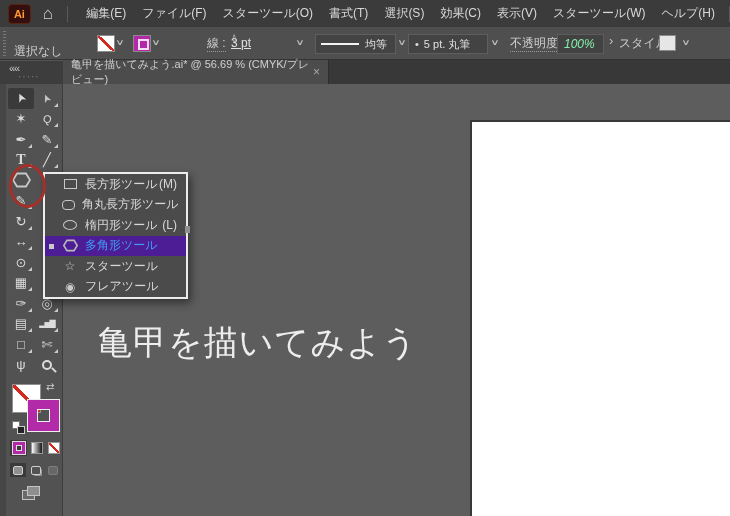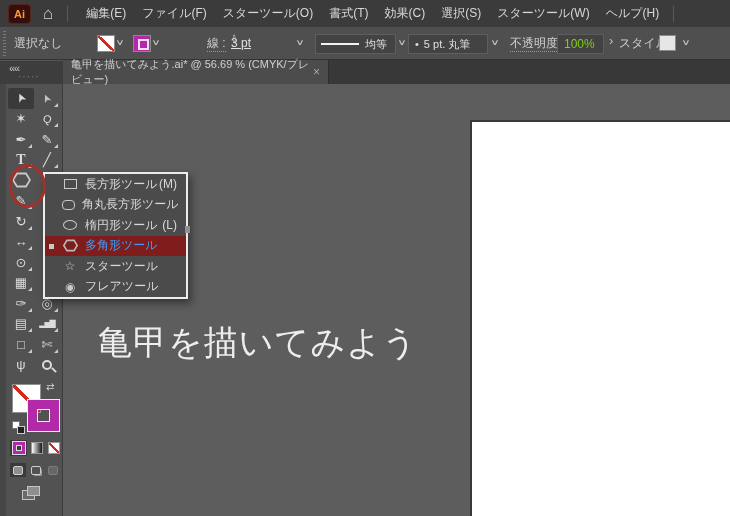--- a/index.html
+++ b/index.html
@@ -13,32 +13,32 @@
   .menubar { position:absolute; left:0; top:0; width:730px; height:27px; background:#3b3b3b; display:flex; align-items:center; }
   .ai-logo { width:23px; height:20px; margin-left:8px; background:#340f0d; border:1px solid #5a2414; border-radius:4px; color:#ff9a2e; font-size:11px; font-weight:bold; display:flex; align-items:center; justify-content:center; }
   .home-ic { margin-left:12px; font-size:17px; color:#d2d2d2; line-height:1; }
   .mb-sep { width:1px; height:16px; background:#5a5a5a; margin:0 10px 0 14px; }
   .mb-item { font-size:12px; color:#d8d8d8; padding:0 8px; line-height:27px; white-space:nowrap; }
   .mb-sep2 { width:1px; height:16px; background:#5a5a5a; margin-left:6px; }
   
   .controlbar { position:absolute; left:0; top:27px; width:730px; height:33px; background:#4f4f4f; border-bottom:1px solid #333; font-size:12px; }
   .cb { position:absolute; }
   .grip-v { left:3px; top:4px; width:3px; height:25px; background:repeating-linear-gradient(#7a7a7a 0 1px, transparent 1px 3px); }
-  .cb-status { left:14px; top:0; line-height:32px; color:#cfcfcf; }
+  .cb-status { left:14px; top:8px; line-height:32px; color:#cfcfcf; }
   .sw-none { left:97px; top:8px; width:18px; height:17px; background:linear-gradient(to top right, #fff 44%, #d22a1e 44%, #d22a1e 56%, #fff 56%); border:1px solid #8a8a8a; }
   .sw-stroke { left:133px; top:8px; width:18px; height:17px; border:1px solid #8a8a8a; position:absolute; }
   .sw-stroke::after { content:""; position:absolute; left:4px; top:3px; width:7px; height:7px; border:2px solid #f2e0f2; }
   .chev { color:#c2c2c2; font-size:8px; top:12px; line-height:1; transform:scaleX(1.6); }
   .cb-label2 { top:8px; line-height:16px; color:#d0d0d0; border-bottom:1px dotted #9a9a9a; }
   .stepper { left:232px; top:7px; display:flex; flex-direction:column; align-items:center; font-size:6px; color:#c2c2c2; line-height:5px; }
   .cb-val { top:0; line-height:32px; color:#e0e0e0; }
   .profile-box { left:315px; top:7px; width:81px; height:20px; background:#434343; border:1px solid #5e5e5e; display:flex; align-items:center; padding:0 5px; }
   .profile-line { width:38px; height:2px; background:#f2f2f2; margin-right:6px; }
   .brush-box { left:408px; top:7px; width:80px; height:20px; background:#434343; border:1px solid #5e5e5e; display:flex; align-items:center; padding:0 6px; font-size:11px; color:#e0e0e0; gap:5px; }
-  .opacity-field { left:557px; top:7px; width:47px; height:20px; background:#424242; border:1px solid #5c5c5c; line-height:18px; padding-left:6px; color:#84cc16; }
+  .opacity-field { left:557px; top:7px; width:47px; height:20px; background:#424242; border:1px solid #5c5c5c; line-height:18px; padding-left:6px; color:#86efac;font-style:italic; }
   .arrow-r { left:609px; top:6px; color:#c2c2c2; font-size:13px; }
   .style-swatch { left:659px; top:8px; width:17px; height:16px; background:#e6e6e6; border:1px solid #8a8a8a; }
   
   .tabbar { position:absolute; left:0; top:60px; width:730px; height:24px; background:#383838; }
   .doc-tab { position:absolute; left:63px; top:60px; width:266px; height:24px; background:#4c4c4c; border-right:1px solid #2e2e2e; display:flex; align-items:center; font-size:11px; color:#cfcfcf; padding:0 8px; }
   .tab-close { margin-left:auto; color:#a8a8a8; font-size:12px; }
   
   .tb-header { position:absolute; left:0; top:60px; width:63px; height:24px; background:#3d3d3d; border-top:1px solid #555; }
   .tb-collapse { position:absolute; left:9px; top:1px; font-size:11px; color:#c8c8c8; letter-spacing:-1px; }
   .tb-grip { position:absolute; left:18px; top:10px; font-size:10px; color:#7f7f7f; letter-spacing:1px; }
@@ -74,21 +74,21 @@
   .dmode.disabled { opacity:.35; }
   .scrmode { position:absolute; left:22px; top:486px; width:20px; height:15px; }
   .scrmode .r1 { position:absolute; left:0; top:4px; width:13px; height:10px; border:1px solid #c4c4c4; background:#6a6a6a; }
   .scrmode .r2 { position:absolute; left:5px; top:0; width:13px; height:10px; border:1px solid #c4c4c4; background:#8f8f8f; }
   
   .artboard { position:absolute; left:470px; top:120px; width:260px; height:396px; background:#fff; border-top:2px solid #383838; border-left:2px solid #383838; }
   .annotation { position:absolute; left:98px; top:320px; font-size:34px; color:#ededed; letter-spacing:1px; white-space:nowrap; }
   
   .flyout { position:absolute; left:43px; top:172px; width:145px; background:#4b4b4b; border:2px solid #ececec; box-shadow:3px 4px 8px rgba(0,0,0,.45); z-index:20; }
   .fly-item { position:relative; height:20.5px; display:flex; align-items:center; padding-left:17px; font-size:12px; color:#d8d8d8; white-space:nowrap; }
-  .fly-item.selected { background:#7f1d1d; color:#3f9bf4; }
+  .fly-item.selected { background:#4c1d95; color:#3f9bf4; }
   .fly-bullet { position:absolute; left:4px; top:8px; width:5px; height:5px; background:#c9c9c9; }
   .fly-ico { width:16px; margin-right:7px; display:flex; align-items:center; justify-content:center; color:#c9c9c9; font-size:12px; }
   .ico-rect { width:13px; height:10px; border:1.5px solid #c9c9c9; }
   .ico-round { width:13px; height:10px; border:1.5px solid #c9c9c9; border-radius:4px; }
   .ico-ellipse { width:14px; height:10px; border:1.5px solid #c9c9c9; border-radius:50%; }
   .fly-short { margin-left:auto; padding-right:9px; font-size:12px; }
   .tear { position:absolute; right:-4px; top:52px; width:5px; height:7px; background:#8f8f8f; }
   
   .red-circle { position:absolute; left:9px; top:164px; width:37px; height:44px; border:3px solid #a5302a; border-radius:50%; z-index:30; }
   svg.hex { display:block; }
@@ -99,22 +99,23 @@
 <div id="app">
 
   <div class="menubar">
     <div class="ai-logo">Ai</div>
     <div class="home-ic">⌂</div>
     <div class="mb-sep"></div>
     <span class="mb-item">編集(E)</span>
     <span class="mb-item">ファイル(F)</span>
     <span class="mb-item">スターツール(O)</span>
     <span class="mb-item">書式(T)</span>
+    <span class="mb-item">選択(S)</span>
     <span class="mb-item">効果(C)</span>
-    <span class="mb-item">選択(S)</span>
+    <span class="mb-item">表示(V)</span>
     <span class="mb-item">スターツール(W)</span>
     <span class="mb-item">ヘルプ(H)</span>
     <div class="mb-sep2"></div>
   </div>
 
   <div class="controlbar">
     <div class="cb grip-v"></div>
     <div class="cb cb-status">選択なし</div>
     <div class="cb sw-none"></div>
     <span class="cb chev" style="left:117px;">∨</span>

